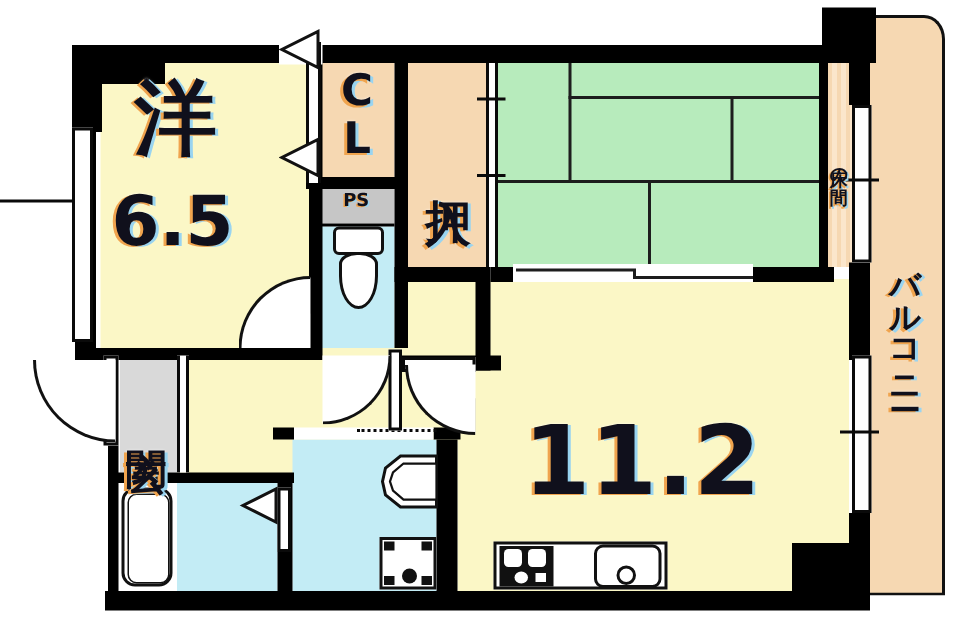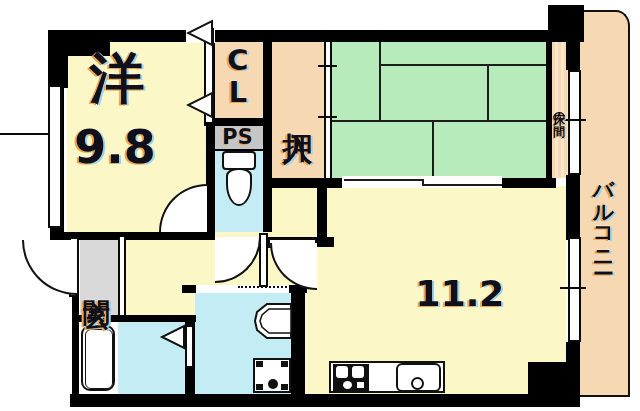--- a/index.html
+++ b/index.html
@@ -142,23 +142,23 @@
   <div class="abs" style="left:333px;top:364px;width:36px;height:27px;background:#111">
     <div class="abs" style="left:3px;top:2px;width:12px;height:12px;background:#fff;border-radius:3px"></div>
     <div class="abs" style="left:19px;top:2px;width:12px;height:12px;background:#fff;border-radius:3px"></div>
     <div class="abs" style="left:10px;top:17px;width:9px;height:8px;background:#fff;border-radius:50%"></div>
     <div class="abs" style="left:24px;top:18px;width:7px;height:6px;background:#fff"></div>
   </div>
   <div class="abs" style="left:396px;top:363px;width:45px;height:29px;background:#fff;border:2px solid #111;border-radius:6px;box-sizing:border-box"></div>
   <div class="abs" style="left:411px;top:377px;width:13px;height:13px;background:#fff;border:2px solid #111;border-radius:50%;box-sizing:border-box"></div>
 
   <div class="lbl" style="left:67px;top:50px;width:100px;font-size:55px">洋</div>
-  <div class="lbl" style="left:55px;top:124px;width:120px;font-size:46px">9.8</div>
-  <div class="lbl" style="left:360px;top:276px;width:200px;font-size:36px">11.2</div>
+  <div class="lbl" style="left:55px;top:124px;width:120px;font-size:46px">6.5</div>
+  <div class="lbl" style="left:328px;top:276px;width:200px;font-size:64px">11.2</div>
   <div class="lbl" style="left:216px;top:46px;width:44px;font-size:29px">C</div>
   <div class="lbl" style="left:216px;top:78px;width:44px;font-size:29px">L</div>
   <div class="lbl vert" style="left:282px;top:56px;height:105px;font-size:30px">押入</div>
-  <div class="lbl lbl-sm" style="left:212px;top:127px;width:51px;font-size:21px">PS</div>
+  <div class="lbl lbl-sm" style="left:212px;top:127px;width:51px;font-size:12px">PS</div>
   <div class="lbl vert" style="left:83px;top:243px;height:72px;font-size:27px">玄関</div>
   <div class="lbl lbl-sm vert" style="left:553px;top:78px;height:64px;font-size:12px">床の間</div>
   <div class="lbl vert" style="left:592px;top:131px;height:165px;font-size:21px">バルコニー</div>
 
 </div>
 
 </body></html>

